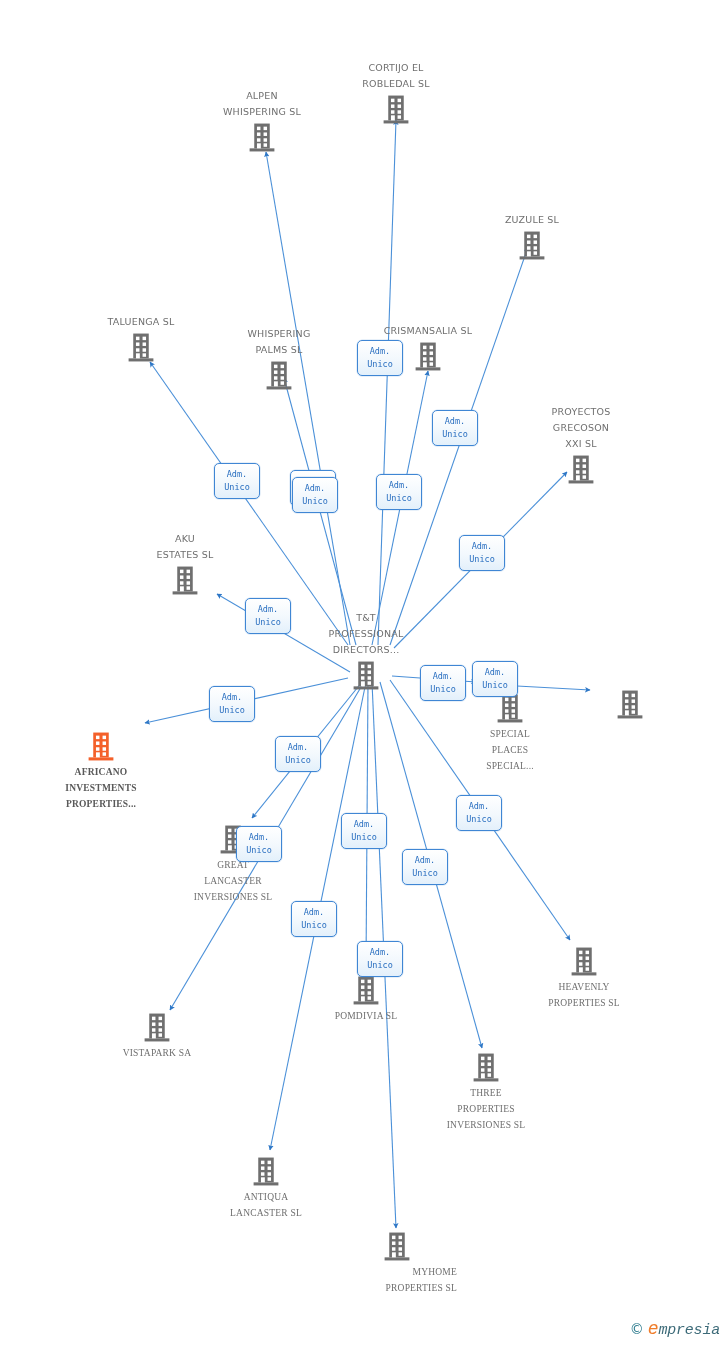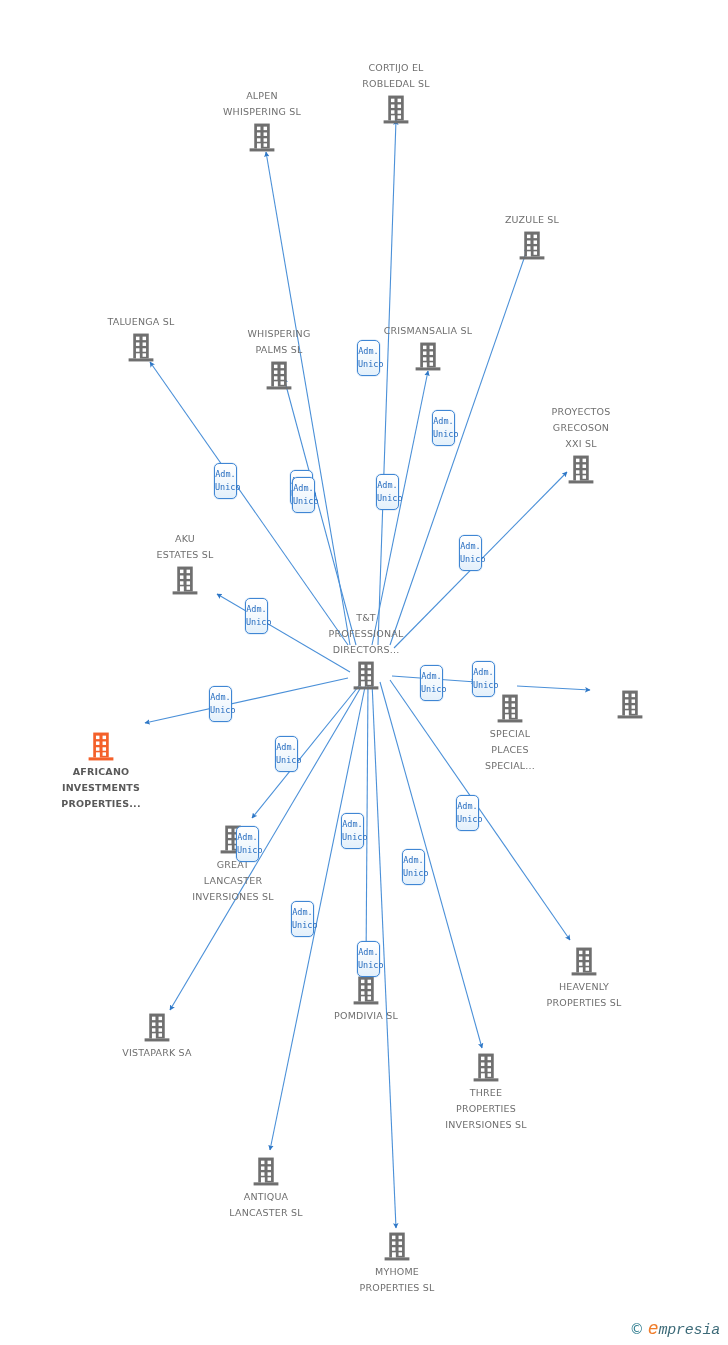--- a/index.html
+++ b/index.html
@@ -35,29 +35,29 @@
   .node .lbl {
     display: block;
     font-size: 9.5px;
     line-height: 16px;
     color: #6f6f6f;
     letter-spacing: 0.2px;
     white-space: pre-line;
     font-family: "DejaVu Sans", sans-serif;
   }
   .node.lbl-above .lbl { margin-bottom: 2px; }
-  .node.lbl-below .lbl { margin-top: 2px; }
+  .node.lbl-below .lbl { margin-top: 2px; font-family: Liberation Serif, serif; }
   .node.highlight .lbl {
     color: #595959;
     font-weight: bold;
   }
   .admbox {
     position: absolute;
     z-index: 10;
-    width: 23px;
+    width: 46px;
     height: 36px;
     box-sizing: border-box;
     border: 1px solid #3f86d4;
     border-radius: 5px;
     background: linear-gradient(180deg, #ffffff 0%, #f2f8fd 55%, #e3f0fb 100%);
     color: #2a6fc0;
     font-family: "DejaVu Sans Mono", monospace;
     font-size: 8.5px;
     line-height: 13px;
     text-align: center;
@@ -338,21 +338,21 @@
             <rect x="11.5" y="6" width="4.5" height="4.5" fill="#ffffff"></rect>
             <rect x="20" y="6" width="4.5" height="4.5" fill="#ffffff"></rect>
             <rect x="11.5" y="13.5" width="4.5" height="4.5" fill="#ffffff"></rect>
             <rect x="20" y="13.5" width="4.5" height="4.5" fill="#ffffff"></rect>
             <rect x="11.5" y="21" width="4.5" height="4.5" fill="#ffffff"></rect>
             <rect x="20" y="21" width="4.5" height="4.5" fill="#ffffff"></rect>
             <rect x="11.5" y="27.5" width="5" height="6.5" fill="#ffffff"></rect>
             <rect x="20" y="27.5" width="4.5" height="4.5" fill="#ffffff"></rect>
           </svg></span><span class="lbl">ANTIQUA
 LANCASTER  SL</span></div>
-      <div class="node lbl-below" style="left: 397px; top: 1231px;"><span><svg class="bldg" width="28" height="31" viewBox="0 0 36 40" xmlns="http://www.w3.org/2000/svg" aria-hidden="true">
+      <div class="node lbl-below" style="left: 397px; top: 1231px; text-align: right;"><span><svg class="bldg" width="28" height="31" viewBox="0 0 36 40" xmlns="http://www.w3.org/2000/svg" aria-hidden="true">
             <rect x="8" y="2" width="20" height="32" fill="#6f6f6f"></rect>
             <rect x="2" y="34" width="32" height="4" fill="#6f6f6f"></rect>
             <rect x="11.5" y="6" width="4.5" height="4.5" fill="#ffffff"></rect>
             <rect x="20" y="6" width="4.5" height="4.5" fill="#ffffff"></rect>
             <rect x="11.5" y="13.5" width="4.5" height="4.5" fill="#ffffff"></rect>
             <rect x="20" y="13.5" width="4.5" height="4.5" fill="#ffffff"></rect>
             <rect x="11.5" y="21" width="4.5" height="4.5" fill="#ffffff"></rect>
             <rect x="20" y="21" width="4.5" height="4.5" fill="#ffffff"></rect>
             <rect x="11.5" y="27.5" width="5" height="6.5" fill="#ffffff"></rect>
             <rect x="20" y="27.5" width="4.5" height="4.5" fill="#ffffff"></rect>

